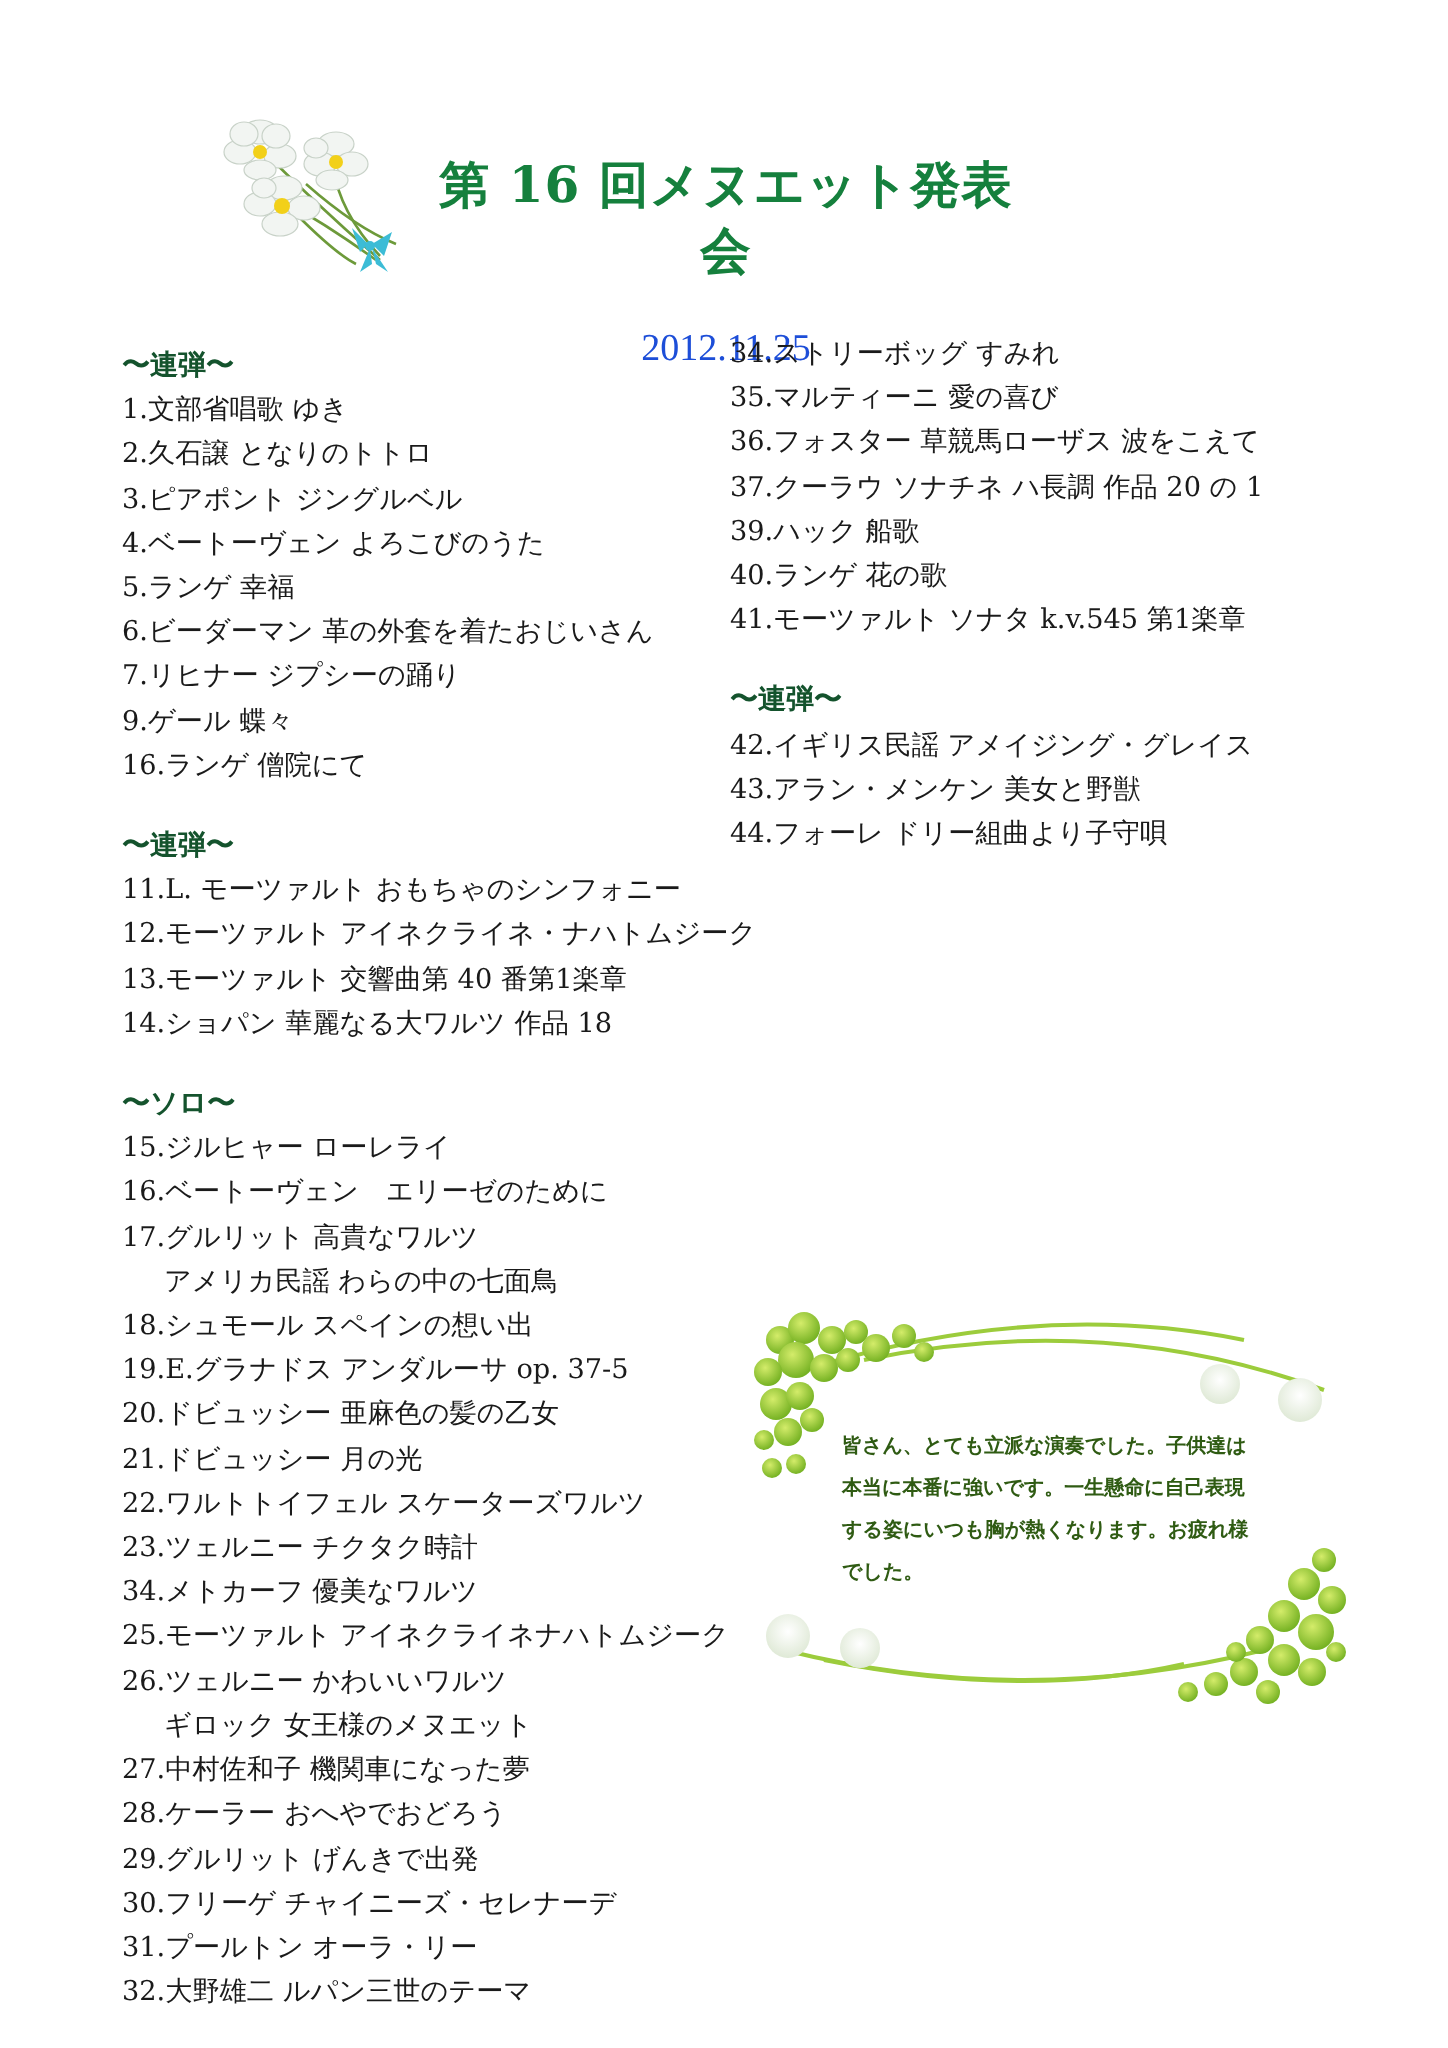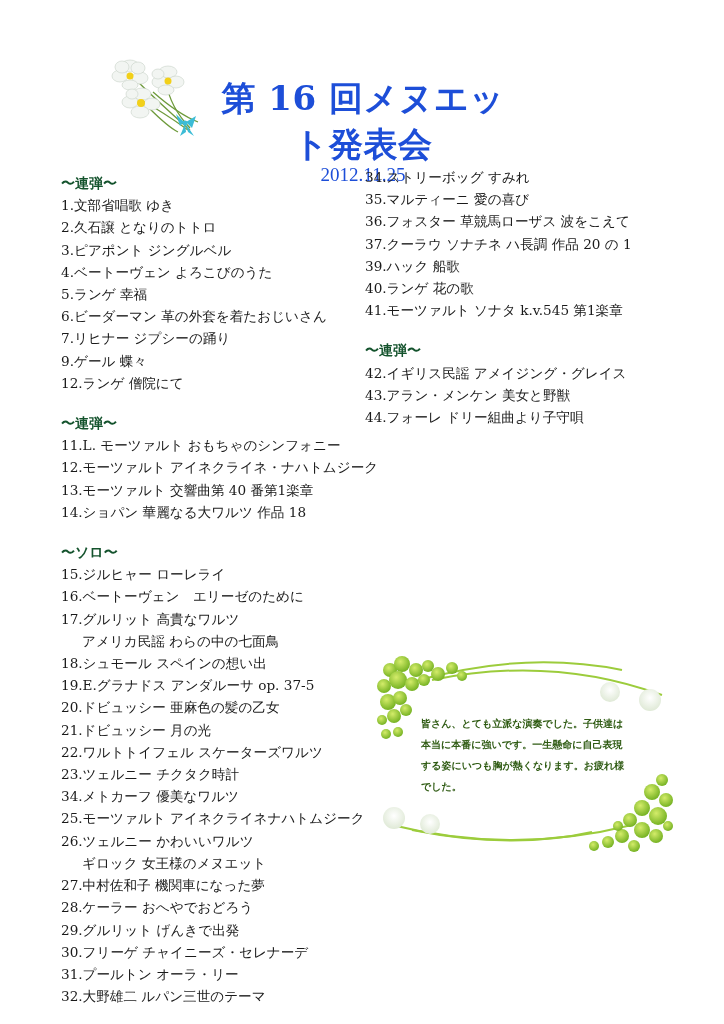--- a/index.html
+++ b/index.html
@@ -1,20 +1,20 @@
 <!DOCTYPE html>
 <html><head>
 <meta charset="utf-8">
 <style>
   html, body { margin:0; padding:0; background:#ffffff; }
   body { width:724px; height:1024px; position:relative; overflow:hidden;
          font-family: "DejaVu Serif", "Liberation Serif", serif; color:#1a1a1a; }
   .bouquet { position:absolute; left:108px; top:52px; width:100px; height:88px; }
   .title { position:absolute; left:218px; top:76px; width:290px; text-align:center;
-           color:#1d4ed8; font-size:34px; font-weight:bold; letter-spacing:0.5px; }
+           color:#15803d; font-size:25px; font-weight:bold; letter-spacing:0.5px; }
   .date { position:absolute; left:218px; top:116px; width:290px; text-align:center;
           color:#1d4ed8; font-size:19px; font-family:"Liberation Serif", serif;margin-top:48px; }
   .col { position:absolute; font-size:13.6px; line-height:22.2px; white-space:nowrap; }
   .col-left { left:61px; top:172px; }
   .col-right { left:365px; top:166px; }
   .section-head { color:#14532d; font-weight:bold; font-size:14px; }
   .gap { height:18px; }
   .item { }
   .indent { padding-left:21px; }
   .note-wrap { position:absolute; left:372px; top:640px; width:305px; height:220px; }
@@ -71,21 +71,21 @@
 <div class="col col-left">
   <div class="section-head">〜連弾〜</div>
   <div class="item">1.文部省唱歌 ゆき</div>
   <div class="item">2.久石譲 となりのトトロ</div>
   <div class="item">3.ピアポント ジングルベル</div>
   <div class="item">4.ベートーヴェン よろこびのうた</div>
   <div class="item">5.ランゲ 幸福</div>
   <div class="item">6.ビーダーマン 革の外套を着たおじいさん</div>
   <div class="item">7.リヒナー ジプシーの踊り</div>
   <div class="item">9.ゲール 蝶々</div>
-  <div class="item">12.ランゲ 僧院にて</div>
+  <div class="item">16.ランゲ 僧院にて</div>
   <div class="gap"></div>
   <div class="section-head">〜連弾〜</div>
   <div class="item">11.L. モーツァルト おもちゃのシンフォニー</div>
   <div class="item">12.モーツァルト アイネクライネ・ナハトムジーク</div>
   <div class="item">13.モーツァルト 交響曲第 40 番第1楽章</div>
   <div class="item">14.ショパン 華麗なる大ワルツ 作品 18</div>
   <div class="gap"></div>
   <div class="section-head">〜ソロ〜</div>
   <div class="item">15.ジルヒャー ローレライ</div>
   <div class="item">16.ベートーヴェン　エリーゼのために</div>

